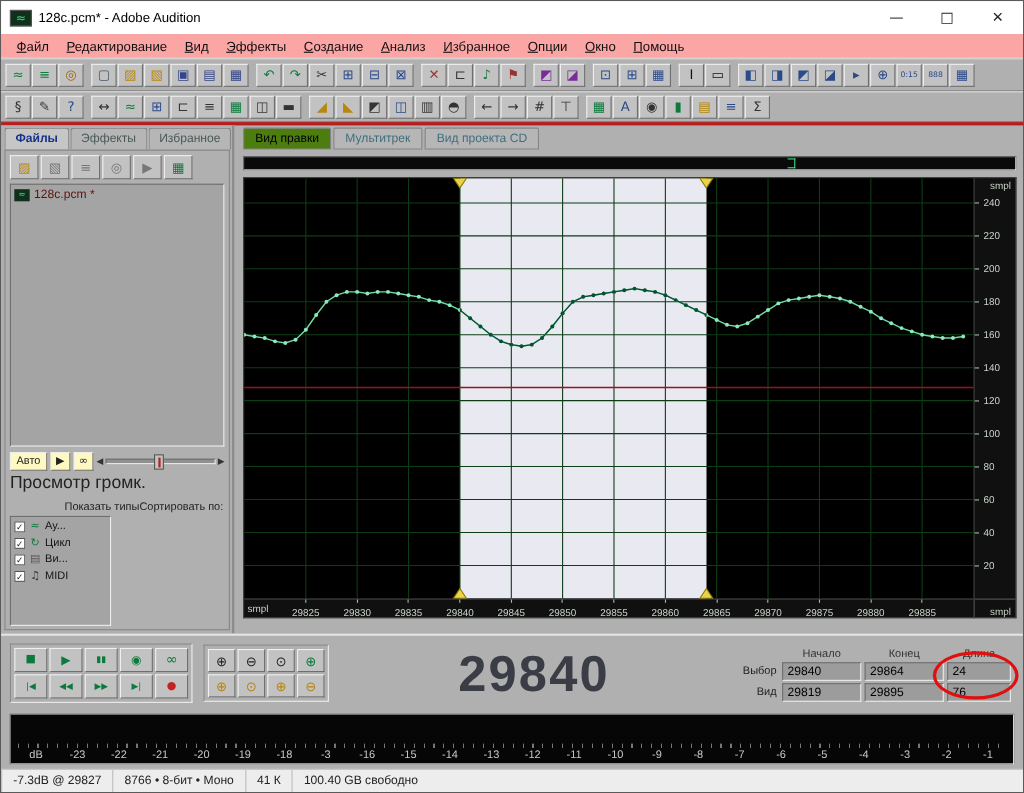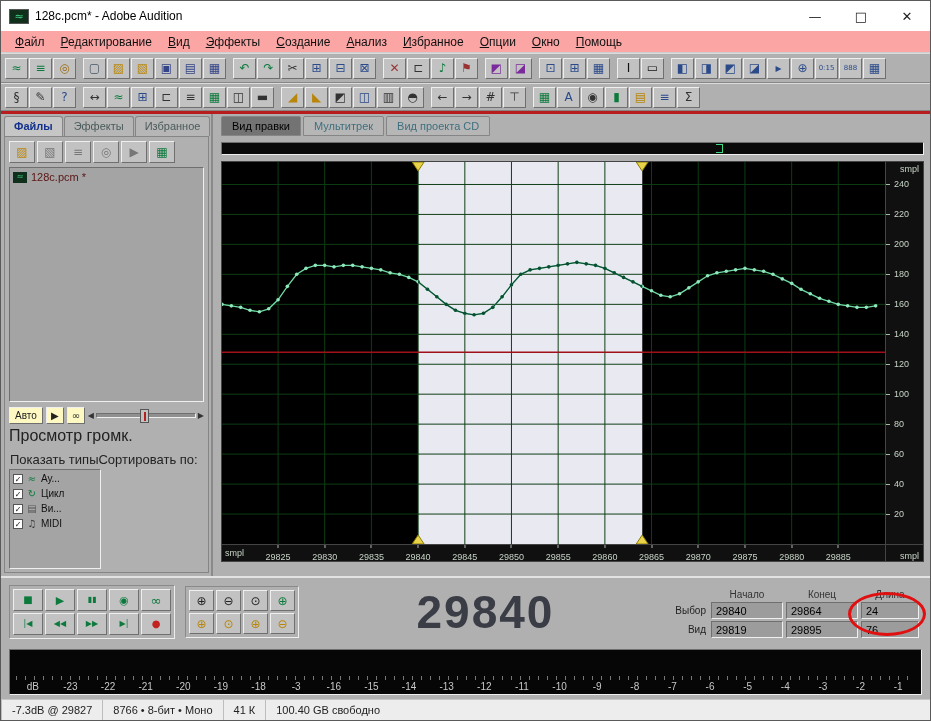--- a/index.html
+++ b/index.html
@@ -42,37 +42,37 @@
   .ficon { width:14px; height:11px; background:#10301c; color:#3ed886; font-size:8px; line-height:10px; text-align:center; font-family:"DejaVu Sans",sans-serif; }
   .preview-row { display:flex; align-items:center; gap:3px; margin-top:5px; flex:0 0 auto; }
   .small-btn { height:17px; font-size:10px; background:#fef9c3; border:1px solid; border-color:#efefef #6f6f6f #6f6f6f #efefef; padding:0 5px; color:#222; }
   .sq { width:18px; padding:0; font-family:"DejaVu Sans",sans-serif; }
   .slider { flex:1; display:flex; align-items:center; gap:2px; }
   .sl-arrow { font-size:8px; color:#333; font-family:"DejaVu Sans",sans-serif; }
   .sl-track { flex:1; height:5px; background:#909090; border:1px solid; border-color:#6f6f6f #efefef #efefef #6f6f6f; position:relative; }
   .sl-handle { position:absolute; left:44%; top:-5px; width:9px; height:14px; background:#c2c2c2; border:1px solid #555; }
   .sl-handle::after { content:""; position:absolute; left:3px; top:2px; width:2px; height:9px; background:#b22222; }
   .vol-label { text-align:left; font-size:16px; color:#222; margin-top:3px; flex:0 0 auto; }
-  .filter-header { display:flex; justify-content:flex-start; font-size:13px; color:#222; margin-top:7px; padding:0 1px; flex:0 0 auto; }
+  .filter-header { display:flex; justify-content:flex-end; font-size:10px; color:#222; margin-top:7px; padding:0 1px; flex:0 0 auto; }
   .filter-area { display:flex; gap:5px; margin-top:2px; height:100px; flex:0 0 auto; }
   .type-list { width:92px; background:#a4a4a4; border:1px solid; border-color:#6f6f6f #efefef #efefef #6f6f6f; padding:3px; display:flex; flex-direction:column; gap:4px; }
   .type-row { display:flex; align-items:center; gap:3px; font-size:10px; color:#111; }
   .cb { width:10px; height:10px; background:#fff; border:1px solid #555; font-size:8px; line-height:9px; text-align:center; color:#111; font-family:"DejaVu Sans",sans-serif; }
   .ticon { width:12px; text-align:center; font-size:10px; font-family:"DejaVu Sans",sans-serif; }
   .sort-col { flex:1; display:flex; flex-direction:column; gap:4px; }
   .dropdown { display:flex; height:18px; }
   .dd-val { flex:1; background:#d6d6d6; border:1px solid; border-color:#6f6f6f #efefef #efefef #6f6f6f; font-size:10px; padding:2px 3px; white-space:nowrap; overflow:hidden; color:#111; }
   .dd-arrow { width:17px; background:#c2c2c2; border:1px solid; border-color:#efefef #6f6f6f #6f6f6f #efefef; font-size:7px; font-family:"DejaVu Sans",sans-serif; }
   .sort-btn { height:18px; background:#c2c2c2; border:1px solid; border-color:#efefef #6f6f6f #6f6f6f #efefef; font-size:10px; color:#2f4f5f; }
 
   
   .right-panel { flex:1 1 auto; display:flex; flex-direction:column; min-width:0; padding:2px 6px 0 8px; }
   .view-tabs { display:flex; gap:2px; height:20px; flex:0 0 auto; }
   .vtab { padding:3px 10px 0; font-size:11px; background:#b6b6b6; border:1px solid #858585; border-radius:2px 2px 0 0; color:#3f6f7f; }
-  .vtab.active { background:#737373; color:#000; }
+  .vtab.active { background:#4d7c0f; color:#000; }
   .overview-bar { height:13px; margin-top:6px; background:#0a0a0a; border:1px solid; border-color:#6f6f6f #efefef #efefef #6f6f6f; position:relative; flex:0 0 auto; }
   .overview-marker { position:absolute; top:1px; bottom:1px; width:7px; border:1px solid #3ed886; border-left:none; }
   .wave-wrap { display:flex; margin-top:6px; flex:0 0 auto; }
   .plot { position:relative; flex:1; height:384px; background:#000; border:1px solid #444; min-width:0; }
   .plot svg { position:absolute; inset:0; width:100%; height:100%; display:block; }
   .v-ruler { width:38px; height:384px; background:#101010; border:1px solid #444; border-left:none; position:relative; flex:0 0 auto; }
   .unit { font-size:9px; color:#c8d4c8; }
   .vtop { position:absolute; top:2px; right:4px; }
   .vtick { position:absolute; left:0; width:100%; transform:translateY(-50%); display:flex; align-items:center; }
   .vtick i { width:4px; height:1px; background:#aab8aa; }

